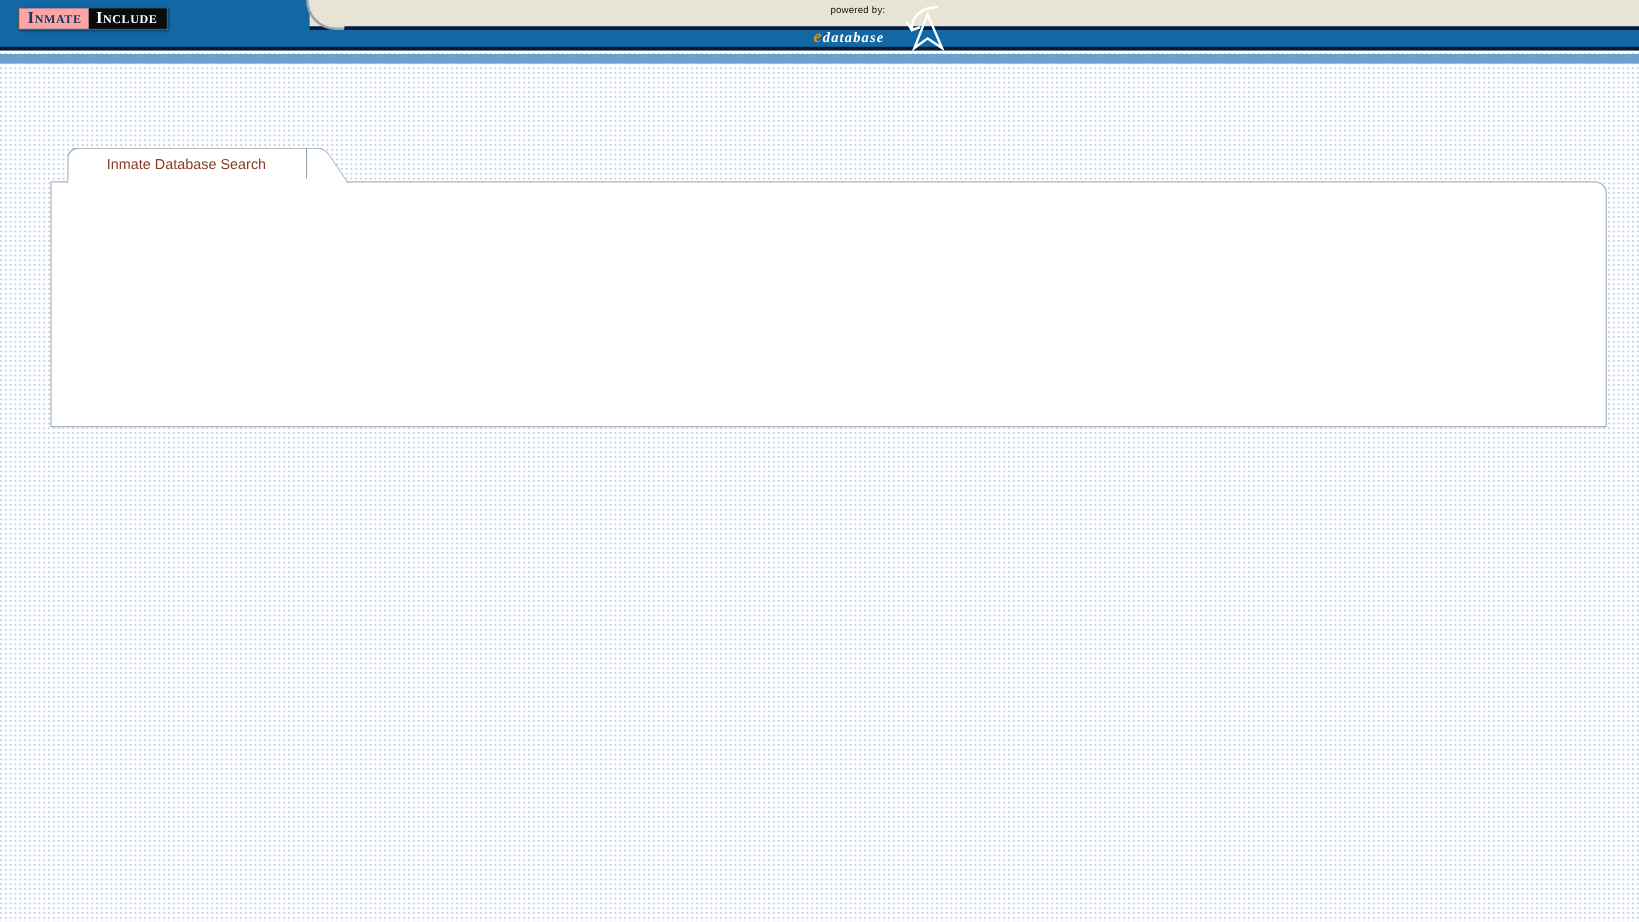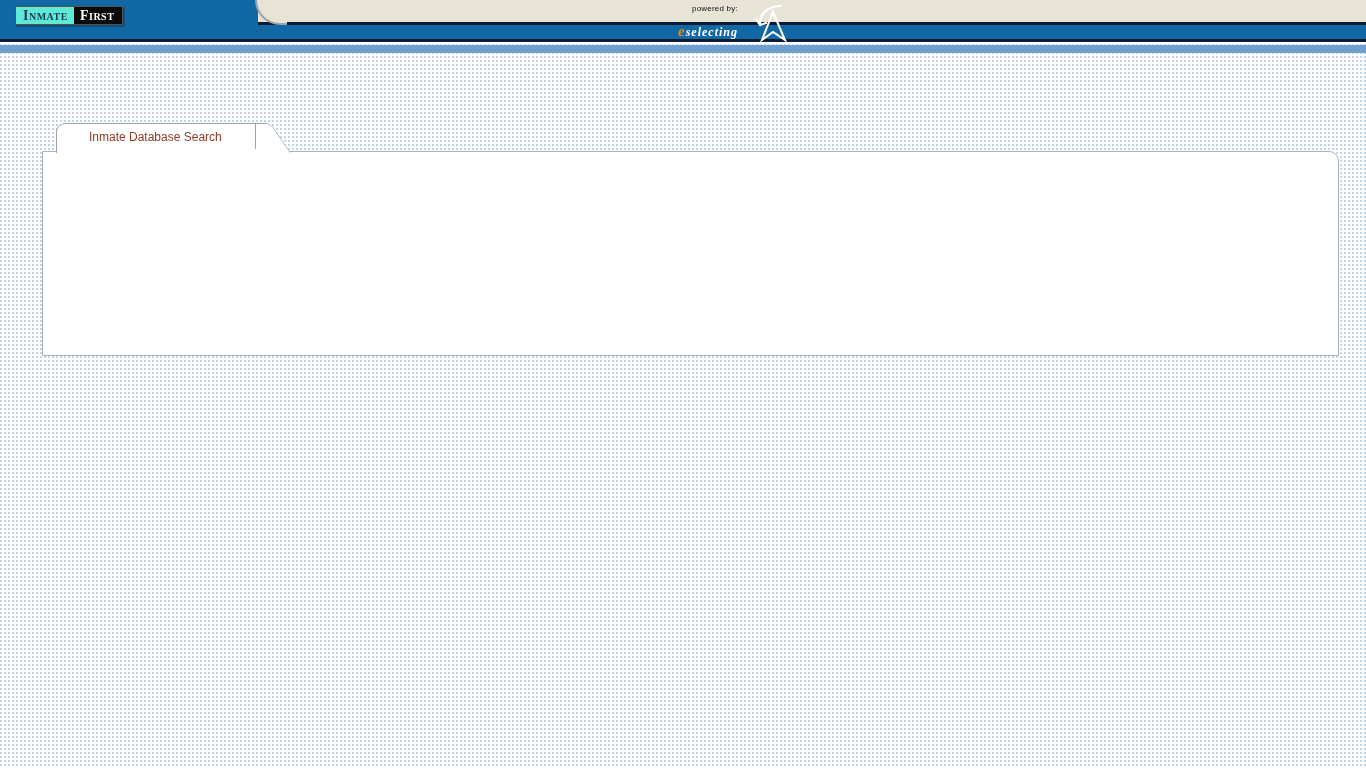--- a/index.html
+++ b/index.html
@@ -60,21 +60,21 @@
   .logo {
     position: absolute; left: 15px; top: 6px;
     display: flex;
     border: 1px solid #555;
     box-shadow: 1px 1px 2px rgba(0,0,0,.45);
     z-index: 5;
     height: 19px;
     align-items: stretch;
   }
   .logo-inmate {
-    background: #5eead4;
+    background: #fca5a5;
     color: #16375e;
     font-family: "Liberation Serif", serif;
     font-weight: bold;
     font-size: 14px;
     letter-spacing: 0.5px;
     padding: 0 6px 0 7px;
     display: flex; align-items: center;
     font-variant: small-caps;
   }
   .logo-lookup {
@@ -287,26 +287,26 @@
 
 <div class="header">
   <div class="hdr-beige"></div>
   <div class="hdr-blue-main"></div>
   <div class="hdr-blue-light"></div>
   <div class="hdr-left-block"></div>
   <div class="hdr-left-curve"></div>
 
   <div class="logo">
     <span class="logo-inmate">Inmate</span>
-    <span class="logo-lookup">First</span>
+    <span class="logo-lookup">Include</span>
   </div>
 
   <div class="evolution">
     <span class="evo-powered">powered by:</span>
-    <span class="evo-word"><span class="evo-e">e</span><span class="evo-rest">selecting</span></span>
+    <span class="evo-word"><span class="evo-e">e</span><span class="evo-rest">database</span></span>
     <svg class="evo-mark" viewBox="0 0 42 42">
       <path d="M30 4 C16 4 8 13 9 23" stroke="#ffffff" stroke-width="2.2" fill="none" stroke-linecap="round"></path>
       <path d="M9 23 L5 17 M9 23 L15 21" stroke="#ffffff" stroke-width="2.2" fill="none" stroke-linecap="round"></path>
       <path d="M22 10 L34 38 L22 30 L11 38 Z" fill="none" stroke="#ffffff" stroke-width="2"></path>
     </svg>
   </div>
 </div>
 
 <div class="stage">
 

